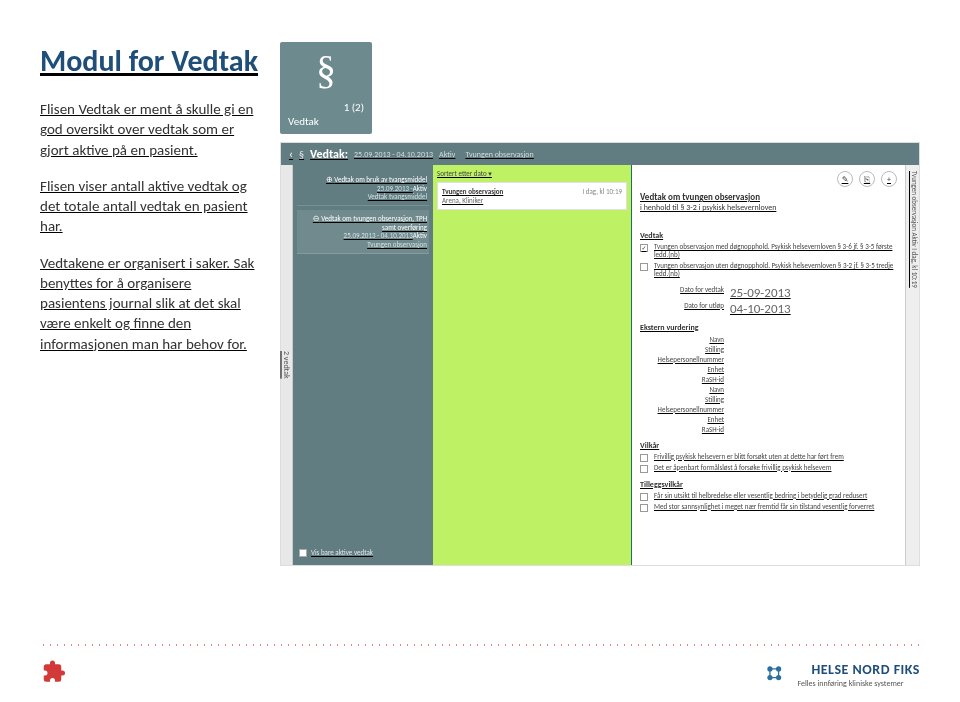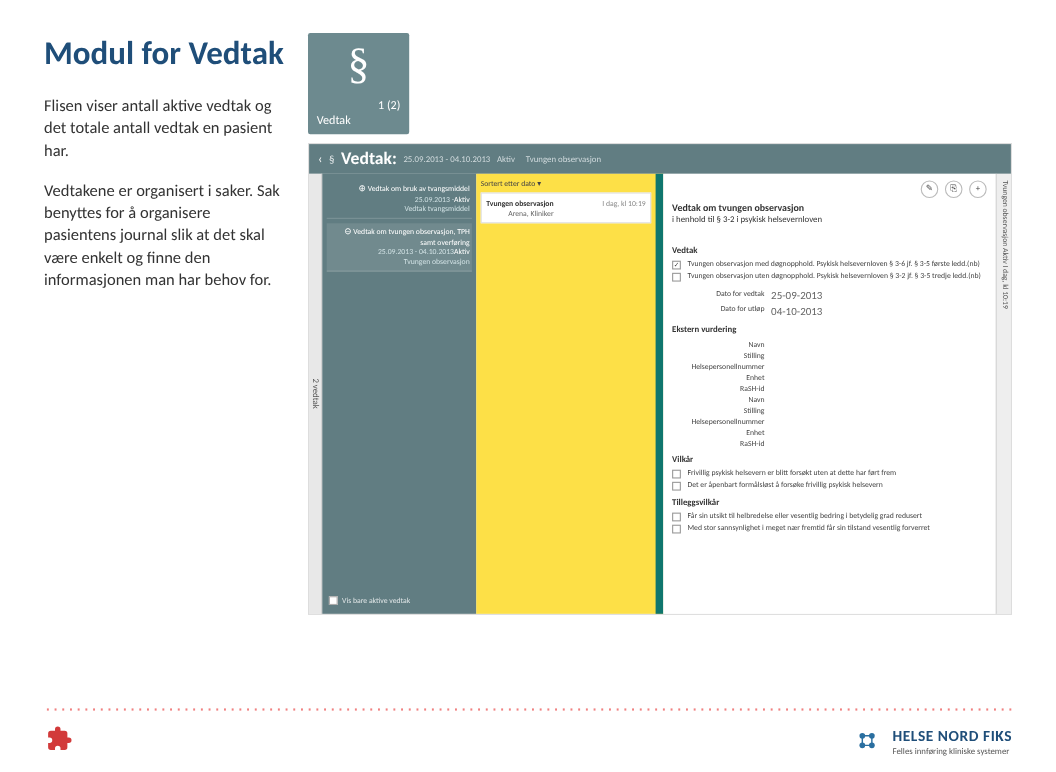--- a/index.html
+++ b/index.html
@@ -5,23 +5,24 @@
   * { box-sizing: border-box; margin: 0; padding: 0; }
   body {
     width: 960px;
     height: 702px;
     font-family: Calibri, Arial, sans-serif;
     background: #fff;
     position: relative;
     overflow: hidden;
   }
   .slide {
-    padding: 30px 40px 0 40px;
+    padding: 42px 40px 0 40px;
     display: flex;
     gap: 20px;
+    text-decoration: underline;
   }
   .left-col {
     width: 220px;
     flex-shrink: 0;
   }
   h1 {
     color: #1f4e79;
     font-size: 30px;
     font-weight: bold;
     margin-bottom: 20px;
@@ -72,21 +73,21 @@
   }
   .app-header {
     background: #617d82;
     color: #fff;
     padding: 4px 8px;
     display: flex;
     align-items: center;
     gap: 6px;
   }
   .app-header .icon { font-size: 10px; color: #e0e6e7; }
-  .app-header .title { font-size: 16px; font-weight: bold; }
+  .app-header .title { font-size: 12px; font-weight: bold; }
   .app-header .sub { font-size: 8px; color: #d0dadd; }
   .app-body { display: flex; height: 400px; }
   .left-bar {
     width: 12px;
     background: #e8e8e8;
     border-right: 1px solid #ccc;
     display: flex;
     align-items: center;
     justify-content: center;
     writing-mode: vertical-rl;
@@ -121,39 +122,39 @@
     align-items: center;
     gap: 4px;
     padding: 2px;
   }
   .show-active .chk {
     width: 8px; height: 8px;
     border: 1px solid #aaa;
     background: #fff;
   }
   .center-pane {
-    width: 170px;
-    background: #fde047;
-    border-right: 7px solid #0f766e;
+    width: 199px;
+    background: #bef264;
+    border-right: 1px solid #0f766e;
     padding: 4px;
   }
   .sort-row {
     font-size: 7px;
     color: #444;
     margin-bottom: 4px;
   }
   .card {
     background: #fff;
     border: 1px solid #e0e0e0;
     padding: 4px;
     font-size: 7px;
     line-height: 1.3;
   }
   .card .c-title { font-weight: bold; }
-  .card .c-sub { color: #666; margin-left: 20px; }
+  .card .c-sub { color: #666; }
   .card .c-date { color: #888; float: right; }
   .right-pane {
     flex: 1;
     background: #fff;
     padding: 6px 8px;
     font-size: 7px;
     position: relative;
     overflow: hidden;
   }
   .action-row {
@@ -185,21 +186,21 @@
     background: #fff;
     display: flex;
     align-items: center;
     justify-content: center;
     font-size: 6px;
     color: #333;
   }
   .row .txt { flex: 1; font-size: 7px; color: #444; line-height: 1.2; }
   .kv { display: flex; margin-bottom: 1px; }
   .kv .k { width: 90px; text-align: right; font-size: 7px; color: #444; padding-right: 6px; }
-  .kv .v { font-size: 10px; color: #666; }
+  .kv .v { font-size: 13px; color: #666; }
   .side-bar {
     width: 14px;
     background: #eee;
     border-left: 1px solid #ccc;
     writing-mode: vertical-rl;
     font-size: 7px;
     color: #555;
     padding-top: 6px;
     text-align: left;
   }
@@ -233,32 +234,34 @@
   }
   .logo-mark {
     width: 26px; height: 26px;
     position: relative;
   }
   .logo-text .l1 {
     color: #1f4e79;
     font-weight: bold;
     font-size: 14px;
     letter-spacing: 0.5px;
+    margin-left: 14px;
   }
   .logo-text .l2 {
     color: #555;
     font-size: 8px;
   }
 </style>
 </head>
 <body>
 
 <div class="slide">
   <div class="left-col">
     <h1>Modul for Vedtak</h1>
+    <p>Flisen Vedtak er ment å skulle gi en god oversikt over vedtak som er gjort aktive på en pasient.</p>
     <p>Flisen viser antall aktive vedtak og det totale antall vedtak en pasient har.</p>
     <p>Vedtakene er organisert i saker. Sak benyttes for å organisere pasientens journal slik at det skal være enkelt og finne den informasjonen man har behov for.</p>
   </div>
 
   <div class="right-col">
     <div class="tile">
       <div class="tile-icon">§</div>
       <div class="tile-label">Vedtak</div>
       <div class="tile-count">1 (2)</div>
     </div>

